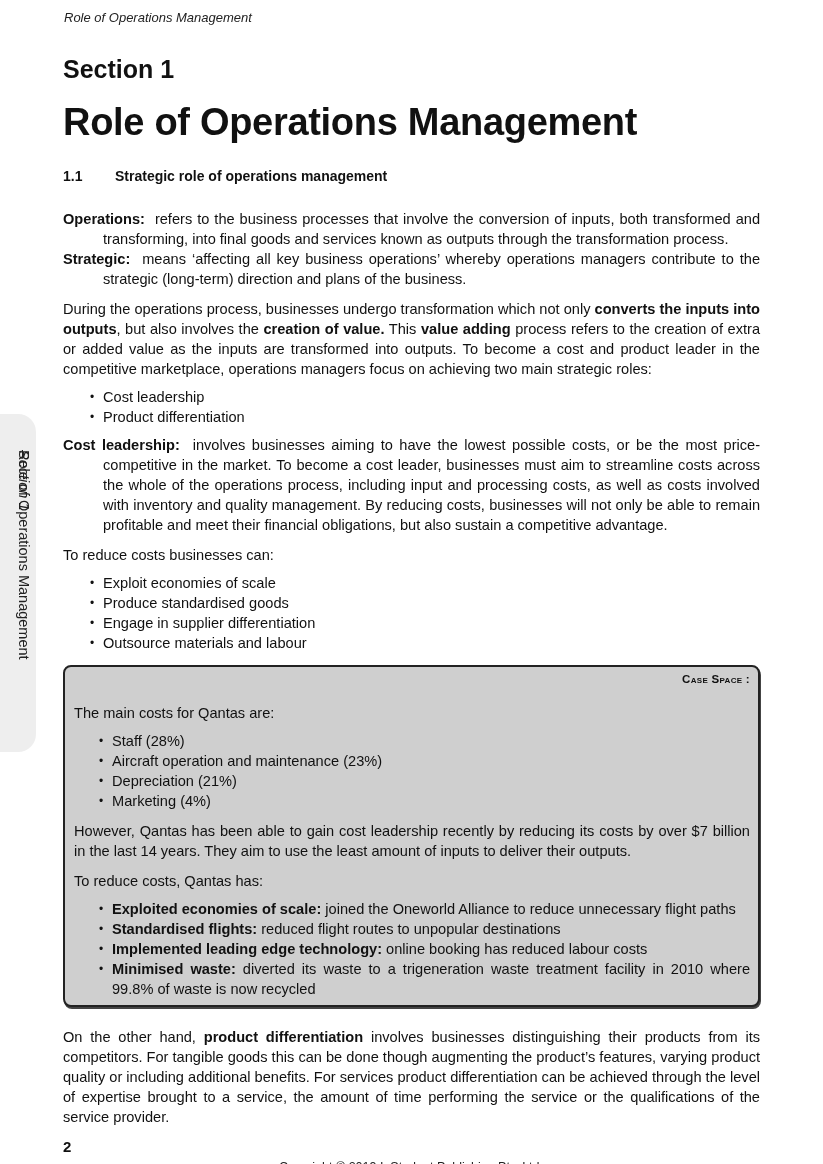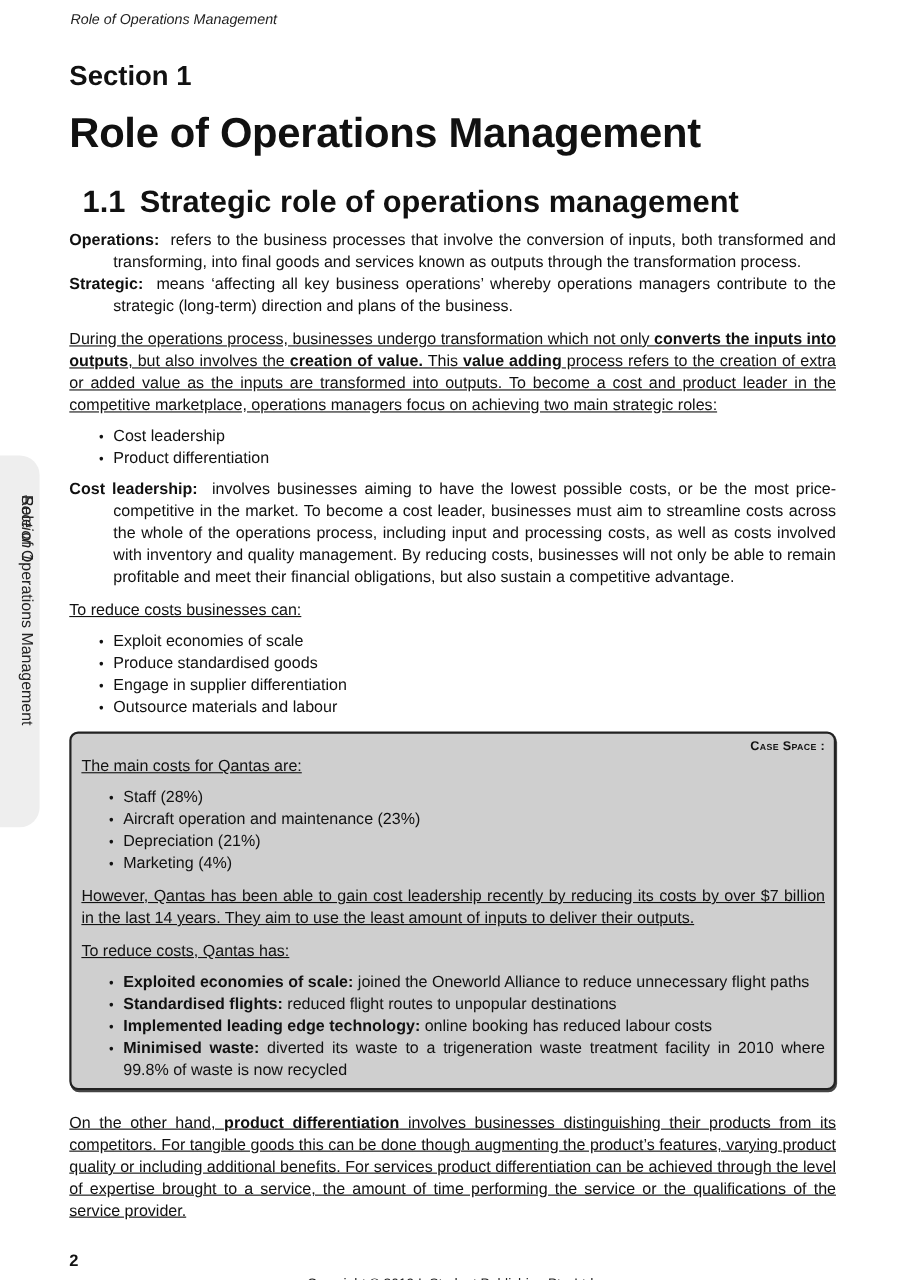--- a/index.html
+++ b/index.html
@@ -1,34 +1,34 @@
 <!DOCTYPE html>
 <html><head>
 <meta charset="utf-8">
 <style>
   html, body { margin: 0; padding: 0; background: #ffffff; }
   body { width: 823px; height: 1164px; position: relative; overflow: hidden;
          font-family: "Liberation Sans", sans-serif; color: #111; }
   .running-head { position: absolute; left: 64px; top: 10px; font-size: 13px; font-style: italic; color: #222; }
   .section-label { position: absolute; left: 63px; top: 55px; font-size: 25px; font-weight: bold; }
   .page-title { position: absolute; left: 63px; top: 101px; font-size: 38px; font-weight: bold; letter-spacing: -0.3px; }
-  .subhead { position: absolute; left: 75px; top: 168px; font-size: 28px; font-weight: bold; }
+  .subhead { position: absolute; left: 63px; top: 168px; font-size: 14px; font-weight: bold; }
   .subhead .num { display: inline-block; width: 52px; }
   .content { position: absolute; left: 63px; top: 209px; width: 697px; font-size: 14.6px; line-height: 20px; }
   .def { margin: 0; text-align: justify; padding-left: 40px; text-indent: -40px; }
-  .para { margin: 10px 0 0 0; text-align: justify; text-decoration: underline; }
+  .para { margin: 10px 0 0 0; text-align: justify; }
   ul.bul { list-style: none; margin: 8px 0 0 0; padding: 0 0 0 27px; }
   ul.bul li { position: relative; padding-left: 13px; }
   ul.bul li::before { content: "•"; position: absolute; left: 0; top: 0; font-size: 12px; }
   .def.spaced { margin-top: 8px; }
   .casebox { margin: 12px 0 0 0; background: #cfcfcf; border: 2px solid #222; border-radius: 8px;
              padding: 4px 8px 6px 9px; box-shadow: 1px 2px 0 #444; }
   .case-title { font-size: 11.5px; font-weight: bold; font-variant: small-caps; letter-spacing: 0.3px; line-height: 16px; text-align: right; }
   .casebox .para { margin-top: 10px; }
-  .casebox .first { margin-top: 0; }
+  .casebox .first { margin-top: 16px; }
   .casebox ul.bul { padding-left: 25px; }
   .side-tab { position: absolute; left: 0; top: 414px; width: 36px; height: 338px; background: #eeeeee;
               border-radius: 0 18px 18px 0; }
   .side-tab span { position: absolute; left: 8px; top: 18px; writing-mode: vertical-rl; font-size: 14.5px; color: #222; white-space: nowrap; }
   .side-tab .it { font-style: italic; }
   .footer-num { position: absolute; left: 63px; top: 1138px; font-size: 15px; font-weight: bold; }
   .footer-copy { position: absolute; left: 279px; top: 1140px; font-size: 12.5px; color: #222; margin-top: 20px; }
   b { font-weight: bold; }
 </style>
 </head>

